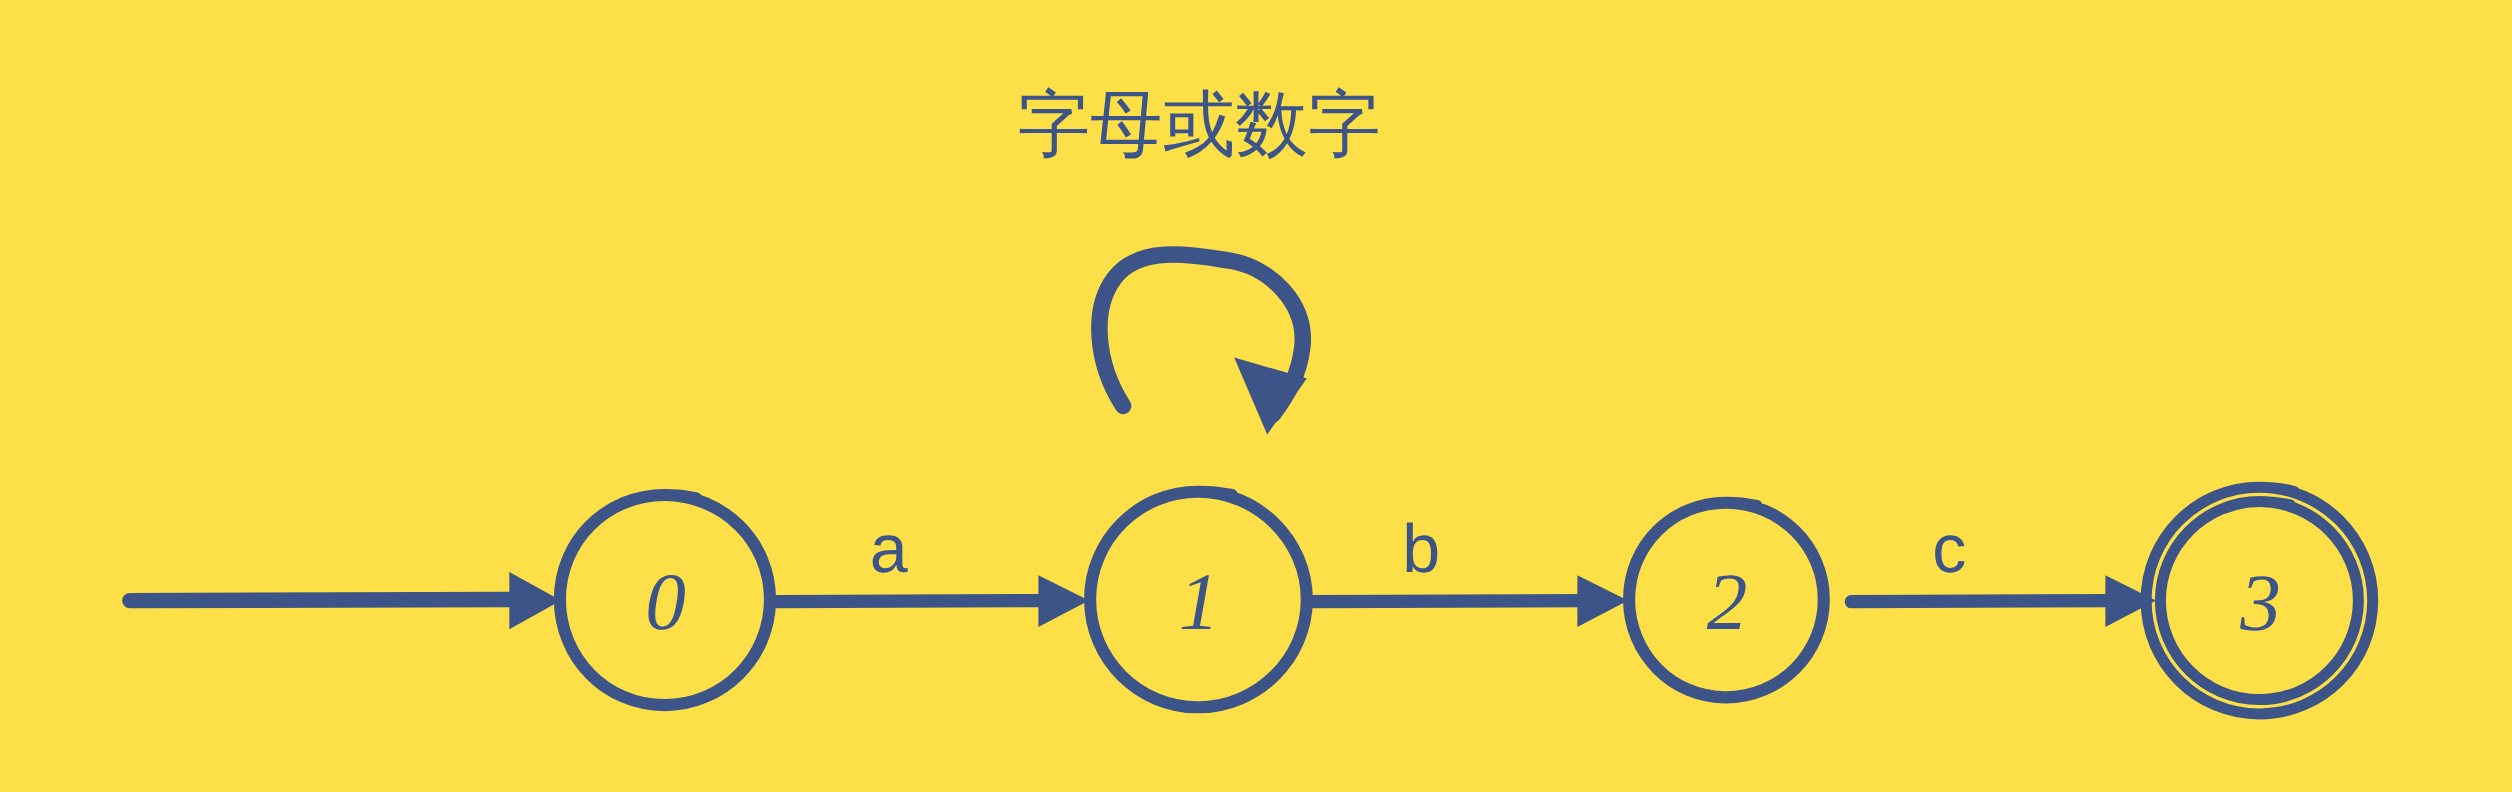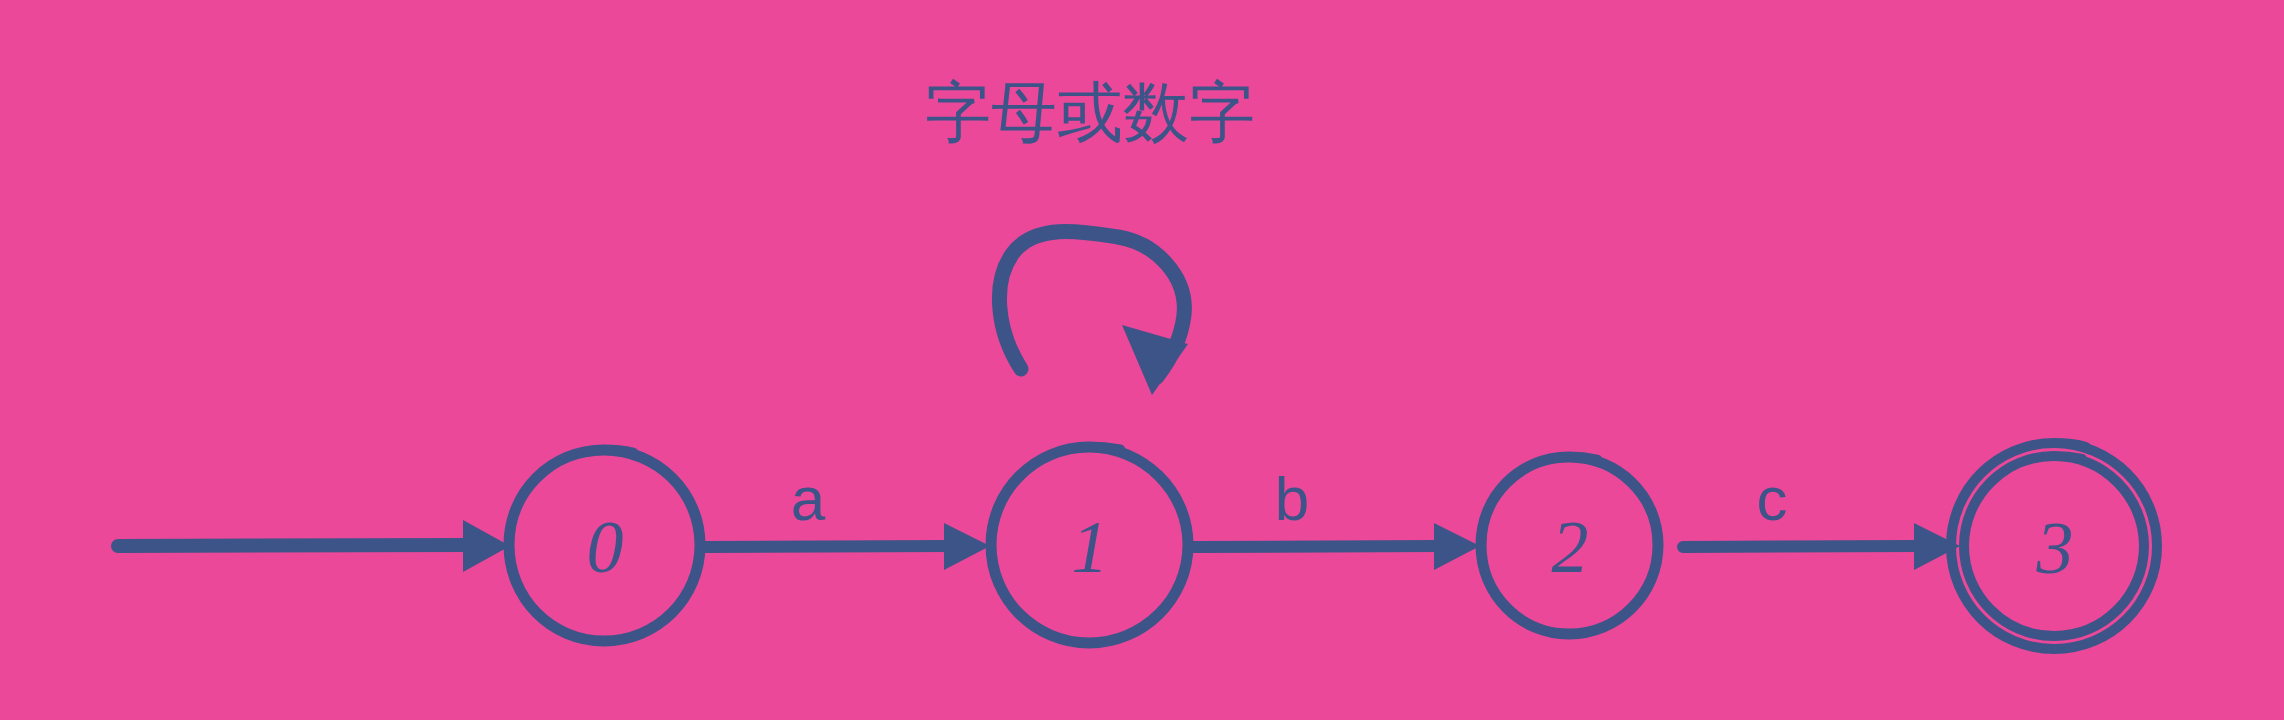--- a/index.html
+++ b/index.html
@@ -7,21 +7,21 @@
     padding: 0;
     background: #ffffff;
   }
   body {
     font-family: "Liberation Sans", sans-serif;
   }
   #canvas {
     position: relative;
     width: 2284px;
     height: 720px;
-    background: #ec4899;
+    background: #fde047;
     overflow: hidden;
     text-align: center;
   }
   #fsm-svg {
     display: block;
     width: 2284px;
     height: 720px;
   }
   .state-label {
     font-family: "Liberation Serif", serif;

